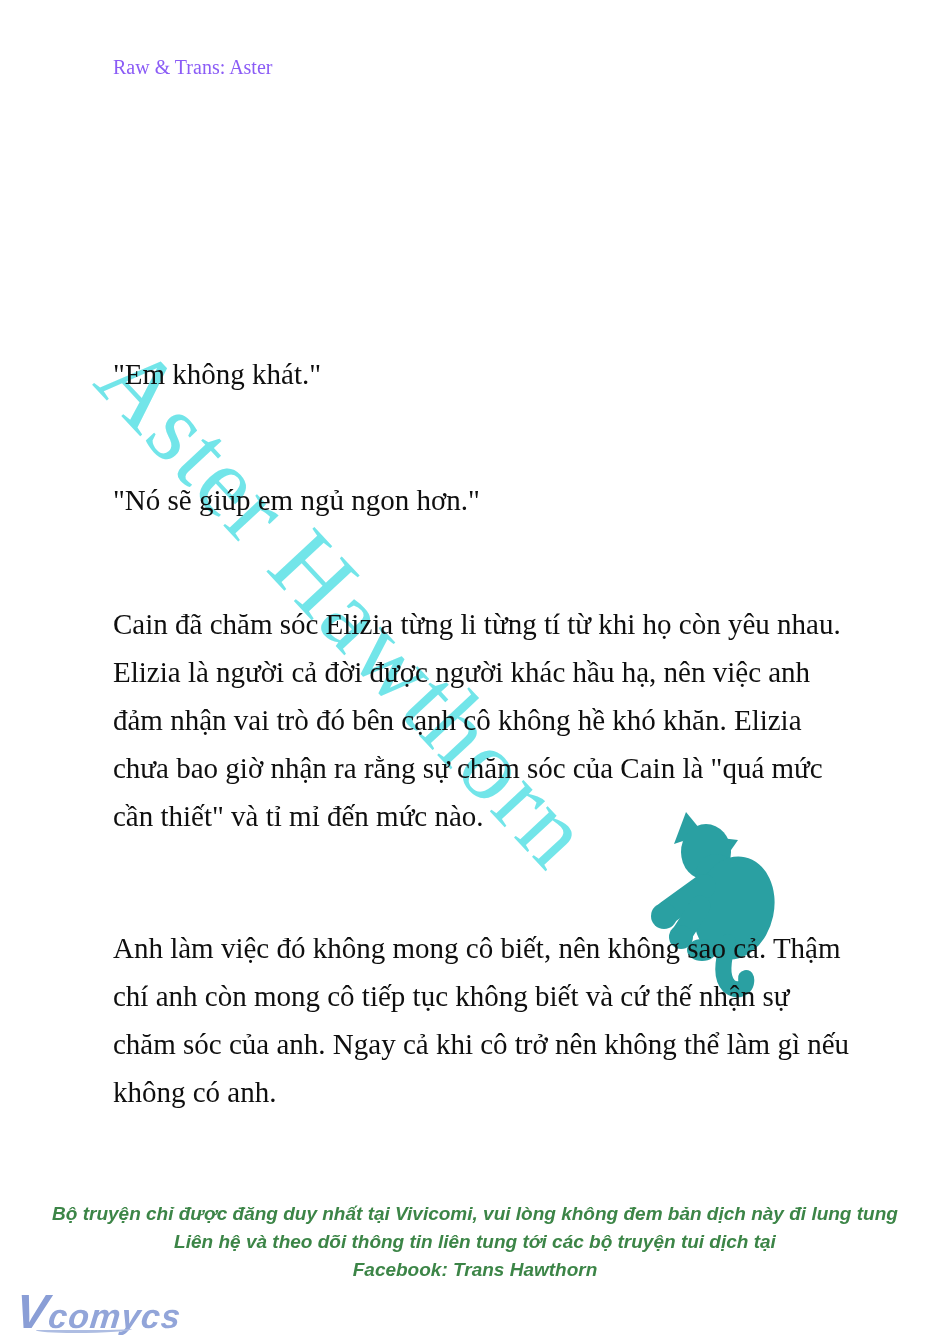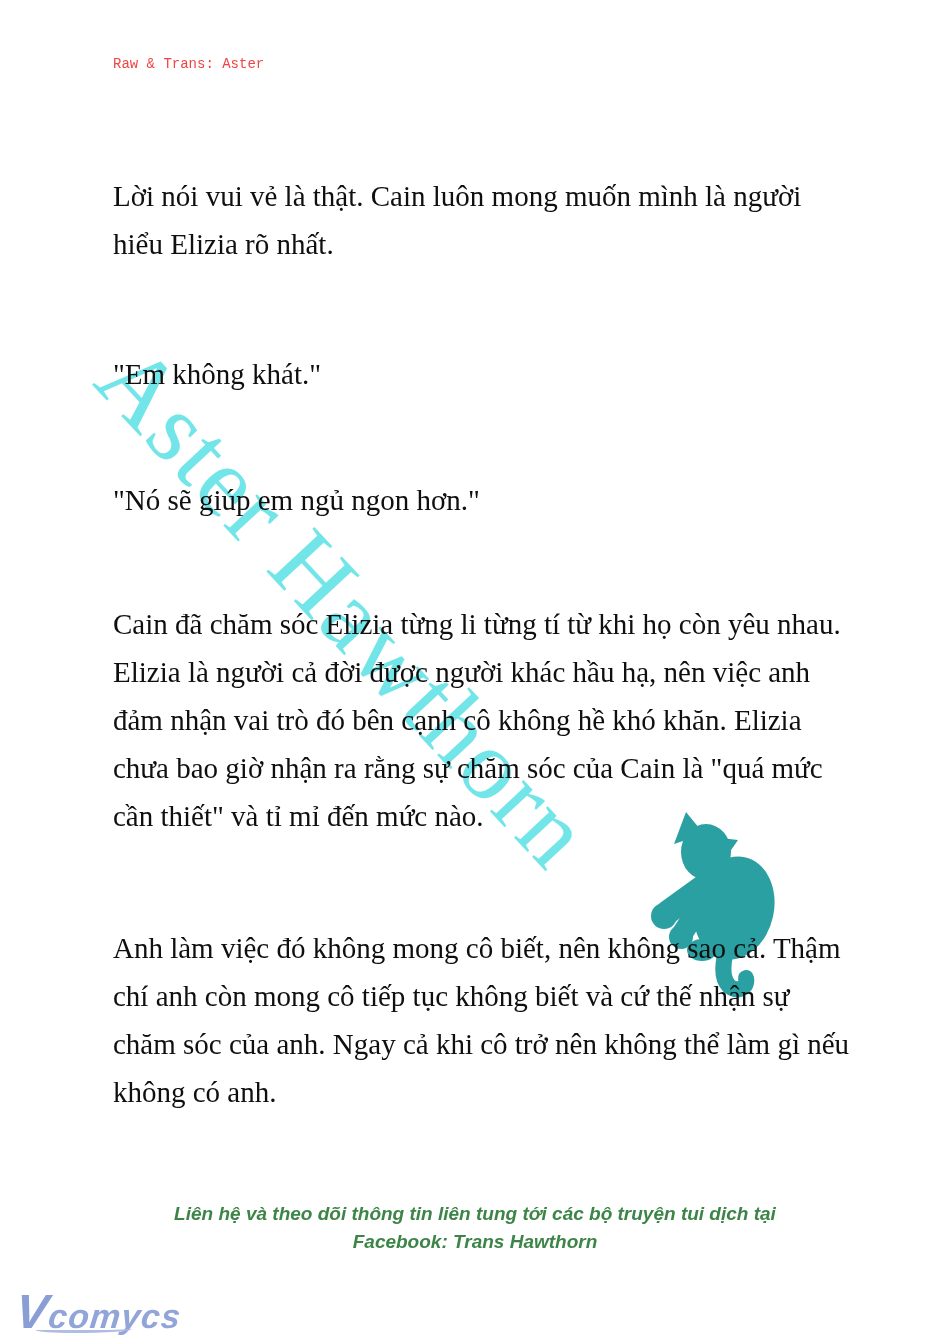--- a/index.html
+++ b/index.html
@@ -10,23 +10,23 @@
     height: 1343px;
     margin: 0 auto;
     background: #ffffff;
     overflow: hidden;
     font-family: "Liberation Serif", serif;
   }
   .header {
     position: absolute;
     left: 113px;
     top: 56px;
-    font-family: Liberation Mono, monospace;
-    font-size: 14px;
-    color: #ef4444;
+    font-family: Liberation Serif, serif;
+    font-size: 20px;
+    color: #8b5cf6;
     z-index: 2;
   }
   .watermark {
     position: absolute;
     left: 158px;
     top: 322px;
     font-family: "Liberation Serif", serif;
     font-size: 100px;
     letter-spacing: 2px;
     color: #72e5e9;
@@ -126,27 +126,27 @@
 
       <path d="M52,96 L34,124" stroke="#2AA0A2" stroke-width="21" stroke-linecap="round"></path>
       <circle cx="33" cy="127" r="12"></circle>
 
       <ellipse cx="54" cy="140" rx="15" ry="11"></ellipse>
 
       <path d="M80,132 C74,154 73,168 81,176 C90,183 100,178 98,168" fill="none" stroke="#2AA0A2" stroke-width="16" stroke-linecap="round"></path>
     </g>
   </svg>
 
-  <p class="para p1">Lời nói vui vẻ là thật. Cain luôn mong muốn mình là người hiểu Elizia rõ nhất.</p>
   <p class="para p2">"Em không khát."</p>
   <p class="para p3">"Nó sẽ giúp em ngủ ngon hơn."</p>
   <p class="para p4">Cain đã chăm sóc Elizia từng li từng tí từ khi họ còn yêu nhau. Elizia là người cả đời được người khác hầu hạ, nên việc anh đảm nhận vai trò đó bên cạnh cô không hề khó khăn. Elizia chưa bao giờ nhận ra rằng sự chăm sóc của Cain là "quá mức cần thiết" và tỉ mỉ đến mức nào.</p>
   <p class="para p5">Anh làm việc đó không mong cô biết, nên không sao cả. Thậm chí anh còn mong cô tiếp tục không biết và cứ thế nhận sự chăm sóc của anh. Ngay cả khi cô trở nên không thể làm gì nếu không có anh.</p>
 
   <div class="footer">
+    <div>Bộ truyện chỉ được đăng duy nhất tại Vivicomi, vui lòng không đem bản dịch này đi lung tung</div>
     <div>Liên hệ và theo dõi thông tin liên tung tới các bộ truyện tui dịch tại</div>
     <div>Facebook: Trans Hawthorn</div>
   </div>
 
   <div class="logo">Vcomycs</div>
   <div class="logo-underline"></div>
 
 </div>
 
 </body></html>

